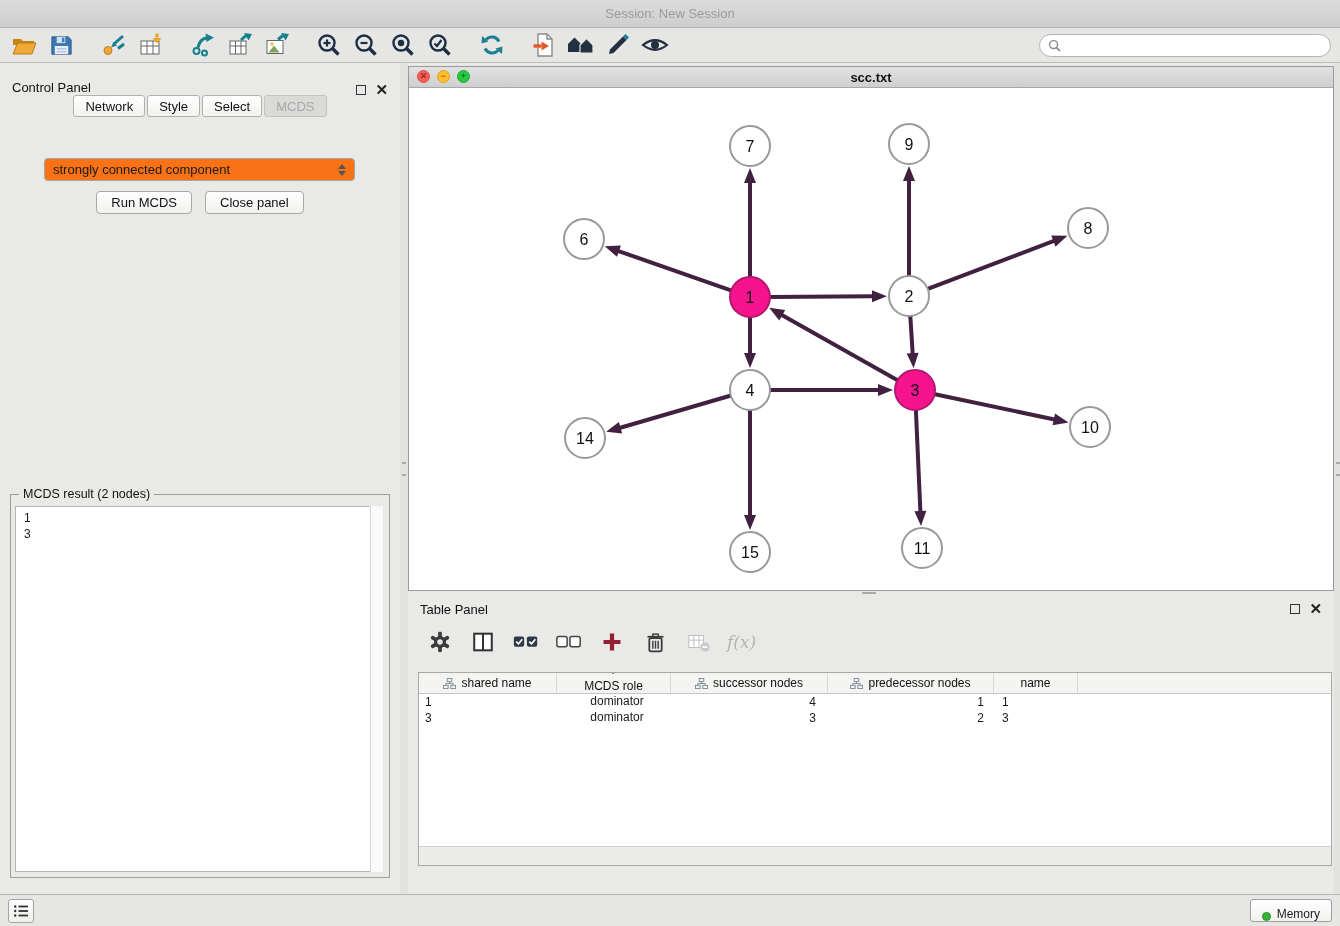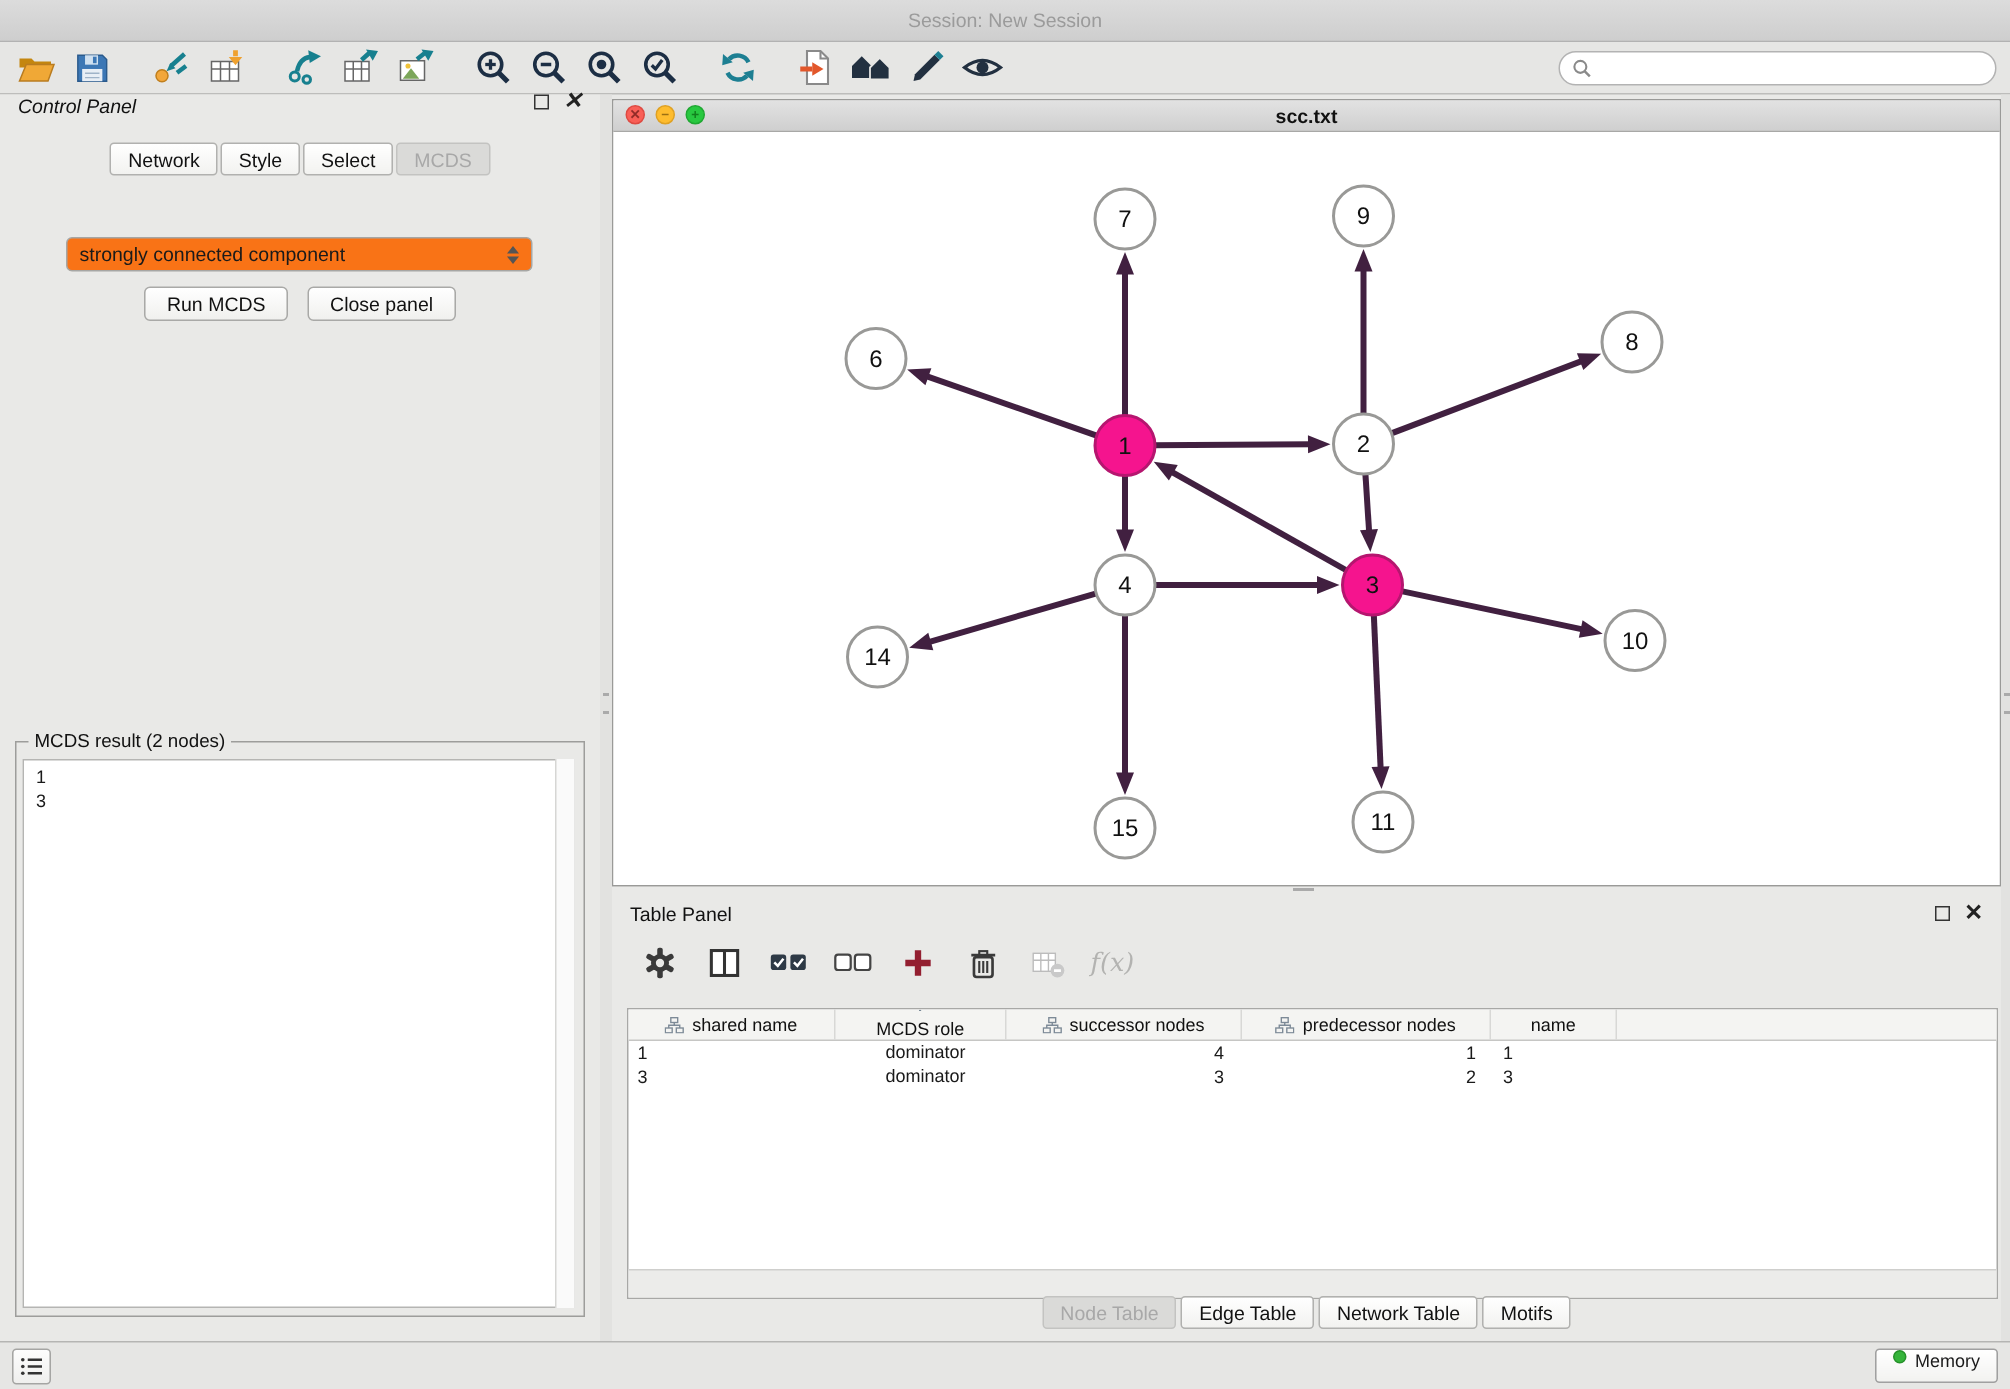--- a/index.html
+++ b/index.html
@@ -32,21 +32,21 @@
   .grp { margin-left:15px; }
   .search {
     position:absolute; right:9px; top:6px; width:292px; height:23px;
     background:#fff; border:1px solid #b3b3b3; border-radius:12px;
     display:flex; align-items:center; padding:0 8px; gap:5px;
   }
   .search input { border:none; outline:none; flex:1; font-size:12px; background:transparent; font-family:"Liberation Sans",sans-serif; }
 
   
   .control-panel { position:absolute; left:0; top:63px; width:400px; bottom:32px; background:#e9e9e7; }
-  .cp-header { height:32px; display:flex; align-items:flex-start; padding:0 12px;font-style:italic; }
+  .cp-header { height:32px; display:flex; align-items:flex-end; padding:0 12px; }
   .panel-title { font-size:13px; color:#111; }
   .panel-icons { margin-left:auto; display:flex; gap:9px; align-items:center; }
   .float-icon { width:10px; height:10px; border:1.6px solid #333; display:inline-block; }
   .close-icon { font-size:15px; font-weight:bold; color:#222; line-height:10px; }
   .cp-tabs { display:flex; justify-content:center; gap:2px; height:22px; }
   .tab-btn {
     background:linear-gradient(#ffffff,#f2f2f0);
     border:1px solid #b1b1af; border-radius:3px;
     font-size:13px; padding:2px 11px; color:#111; height:22px; cursor:default;
     display:flex; align-items:center;
@@ -143,21 +143,21 @@
   .tp-tabs { position:absolute; left:0; width:926px; top:267px; height:24px;
     display:flex; justify-content:center; gap:3px; align-items:flex-start; }
 
   
   .statusbar { position:absolute; left:0; right:0; bottom:0; height:32px;
     background:#e6e6e4; border-top:1px solid #b5b5b3;
     display:flex; align-items:center; padding:0 8px; }
   .menu-btn { width:26px; height:24px; border:1px solid #a5a5a3; border-radius:3px;
     background:linear-gradient(#fdfdfd,#efefed); display:flex; align-items:center; justify-content:center; }
   .memory-btn { margin-left:auto; height:23px; border:1px solid #a0a0a0; border-radius:3px;
-    background:linear-gradient(#ffffff,#f2f2f0); display:flex; align-items:flex-start; gap:6px;
+    background:linear-gradient(#ffffff,#f2f2f0); display:flex; align-items:flex-end; gap:6px;
     padding:0 11px; font-size:12px; }
   .mem-dot { width:9px; height:9px; border-radius:50%; background:#35b43a; border:1px solid #259129; }
 </style>
 </head>
 <body>
 
 <div class="titlebar">
   <span>Session: New Session</span>
 </div>
 
@@ -538,26 +538,20 @@
       <div class="td c0">3</div>
       <div class="td c1">dominator</div>
       <div class="td c2">3</div>
       <div class="td c3">2</div>
       <div class="td c4">3</div>
     </div>
 
     <div class="hscroll"></div>
   </div>
 
-  <div class="tp-tabs">
-    <button class="tab-btn active">Node Table</button>
-    <button class="tab-btn">Edge Table</button>
-    <button class="tab-btn">Network Table</button>
-    <button class="tab-btn">Motifs</button>
-  </div>
 </div>
 
 <div class="statusbar">
   <div class="menu-btn">
     <svg width="16" height="14" viewBox="0 0 16 14">
       <circle cx="2.2" cy="2.5" r="1.2" fill="#333"></circle>
       <circle cx="2.2" cy="7" r="1.2" fill="#333"></circle>
       <circle cx="2.2" cy="11.5" r="1.2" fill="#333"></circle>
       <line x1="5.5" y1="2.5" x2="15" y2="2.5" stroke="#333" stroke-width="1.8"></line>
       <line x1="5.5" y1="7" x2="15" y2="7" stroke="#333" stroke-width="1.8"></line>

